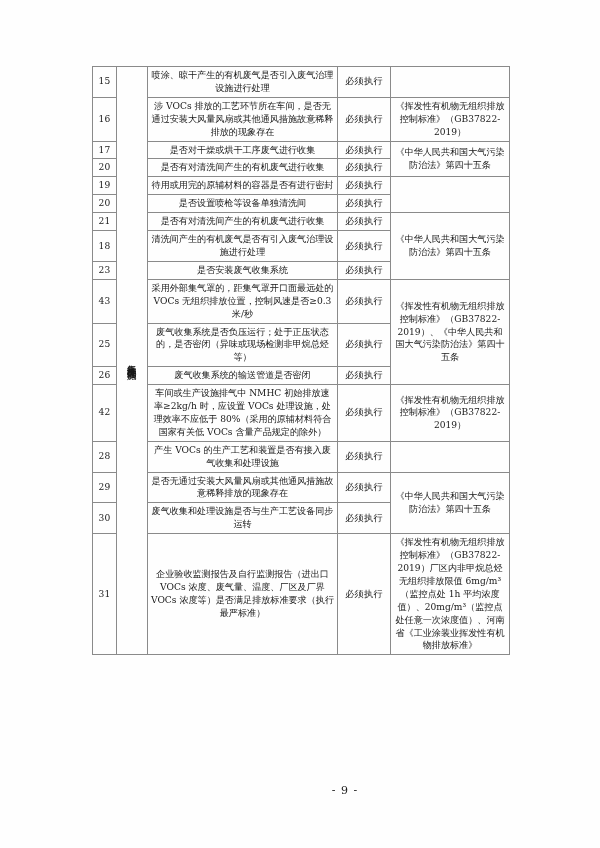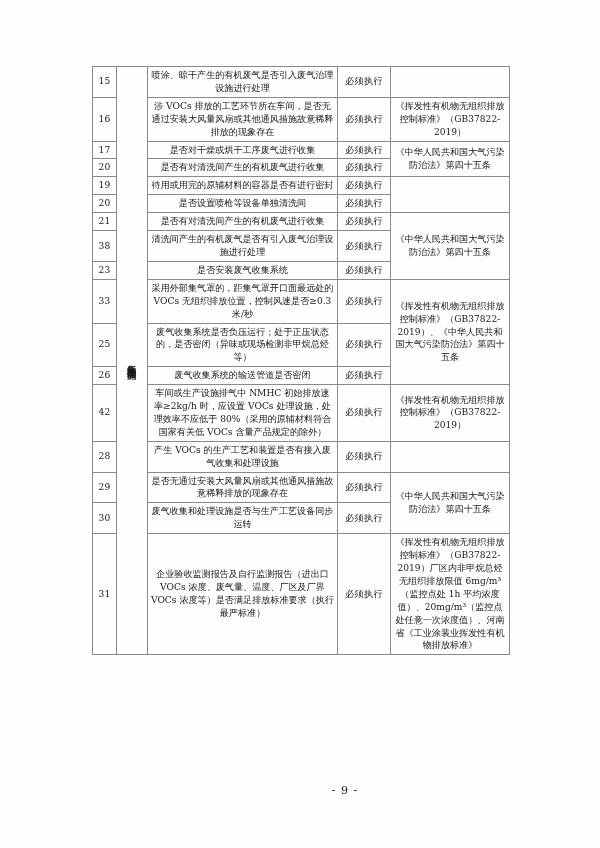--- a/index.html
+++ b/index.html
@@ -170,33 +170,33 @@
         </tr>
 
         <tr>
           <td class="num">21</td>
           <td class="desc">是否有对清洗间产生的有机废气进行收集</td>
           <td class="req">必须执行</td>
           <td class="basis" rowspan="3">《中华人民共和国大气污染防治法》第四十五条</td>
         </tr>
 
         <tr>
-          <td class="num">38</td>
+          <td class="num">18</td>
           <td class="desc">清洗间产生的有机废气是否有引入废气治理设施进行处理</td>
           <td class="req">必须执行</td>
         </tr>
 
         <tr>
           <td class="num">23</td>
           <td class="desc">是否安装废气收集系统</td>
           <td class="req">必须执行</td>
         </tr>
 
         <tr>
-          <td class="num">33</td>
+          <td class="num">43</td>
           <td class="desc">采用外部集气罩的，距集气罩开口面最远处的 VOCs 无组织排放位置，控制风速是否≥0.3 米/秒</td>
           <td class="req">必须执行</td>
           <td class="basis" rowspan="3">《挥发性有机物无组织排放控制标准》（GB37822-2019）、《中华人民共和国大气污染防治法》第四十五条</td>
         </tr>
 
         <tr>
           <td class="num">25</td>
           <td class="desc">废气收集系统是否负压运行；处于正压状态的，是否密闭（异味或现场检测非甲烷总烃等）</td>
           <td class="req">必须执行</td>
         </tr>

